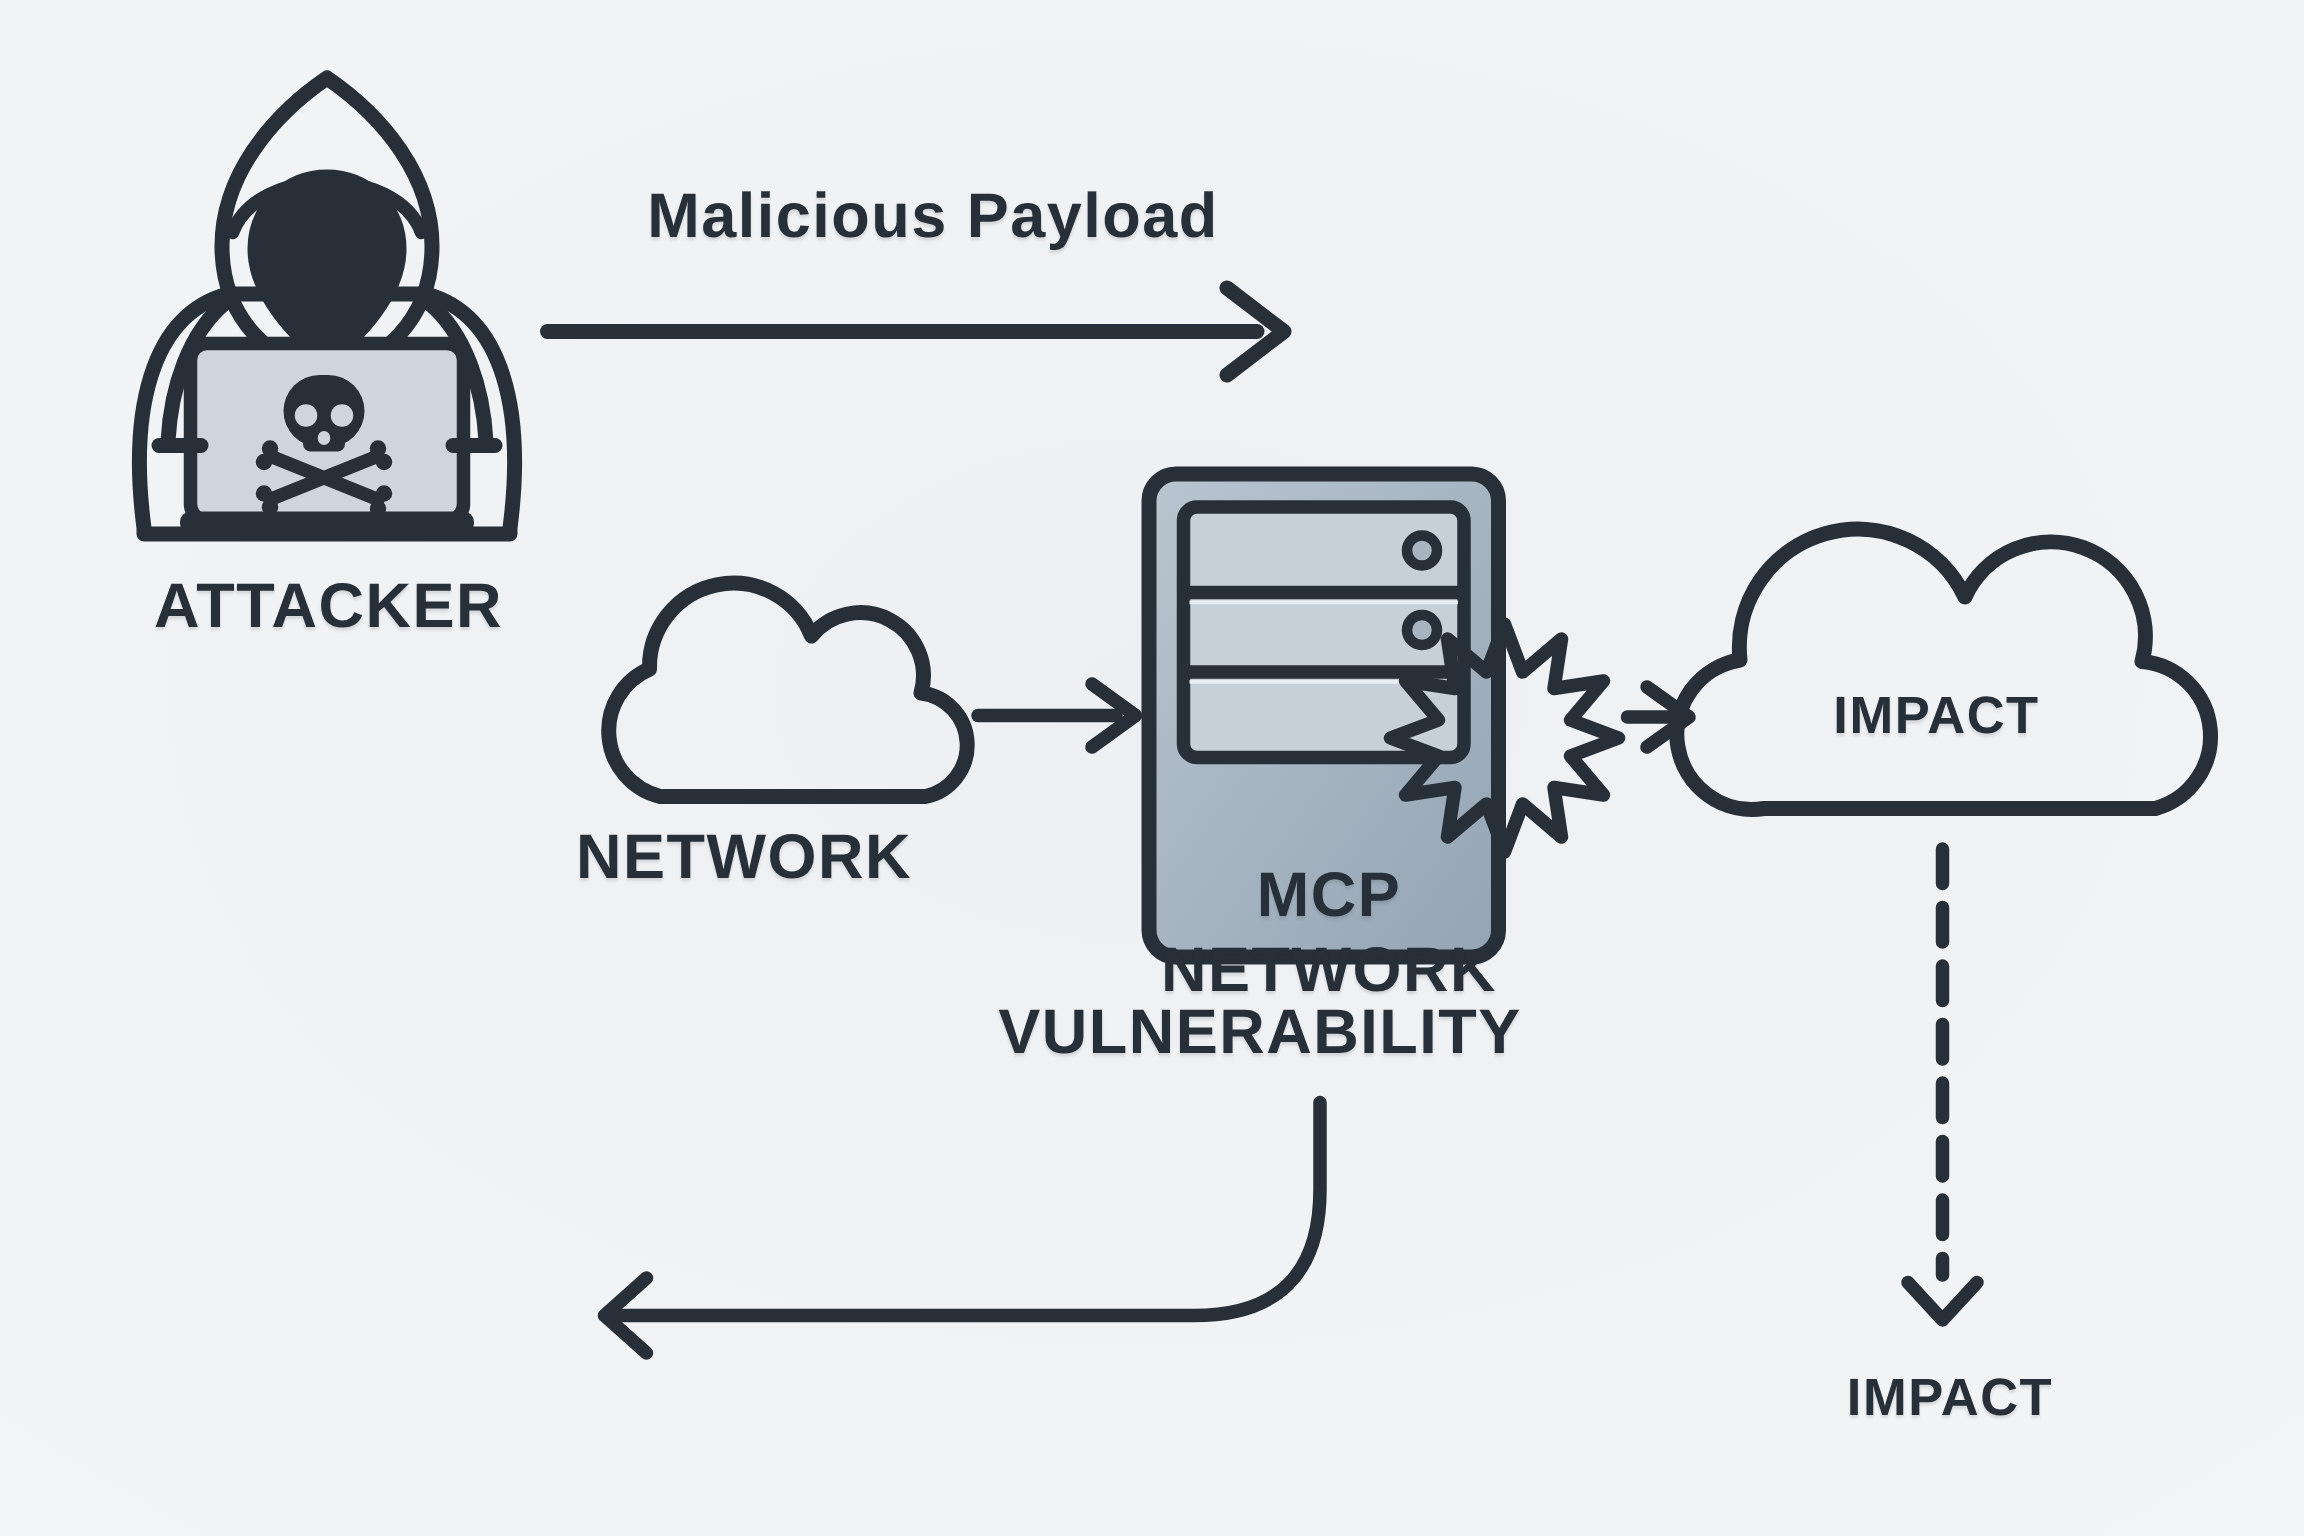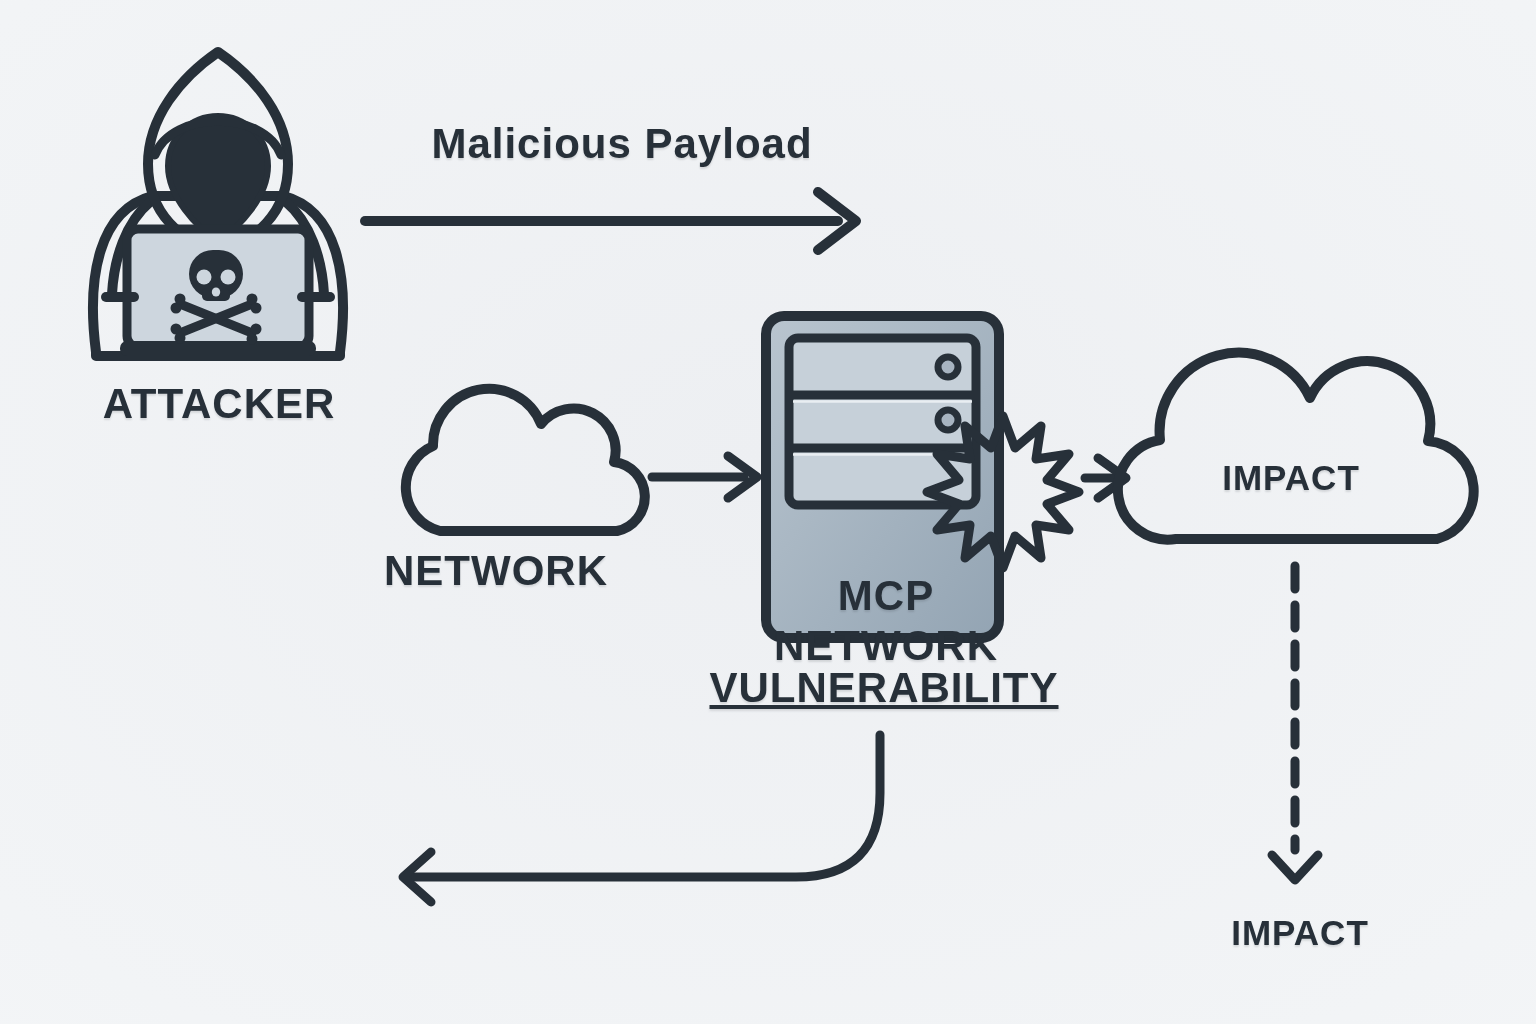--- a/index.html
+++ b/index.html
@@ -130,19 +130,19 @@
 
   <div class="lbl fs42" style="left:219px;top:404px;">ATTACKER</div>
 
   <div class="lbl fs42" style="left:496px;top:571px;">NETWORK</div>
 
   <div class="lbl server-label" style="left:886px;top:573px;font-size:42px;margin-top:48px;">
     <div>MCP</div>
     <div>NETWORK</div>
   </div>
 
-  <div class="lbl fs42" style="left:884px;top:688px;text-decoration:underline;">VULNERABILITY</div>
+  <div class="lbl fs42" style="left:840px;top:688px;">VULNERABILITY</div>
 
   <div class="lbl fs44" style="left:1291px;top:477px;">IMPACT</div>
 
   <div class="lbl fs44" style="left:1300px;top:932px;">IMPACT</div>
 
 </div>
 
 </body></html>

